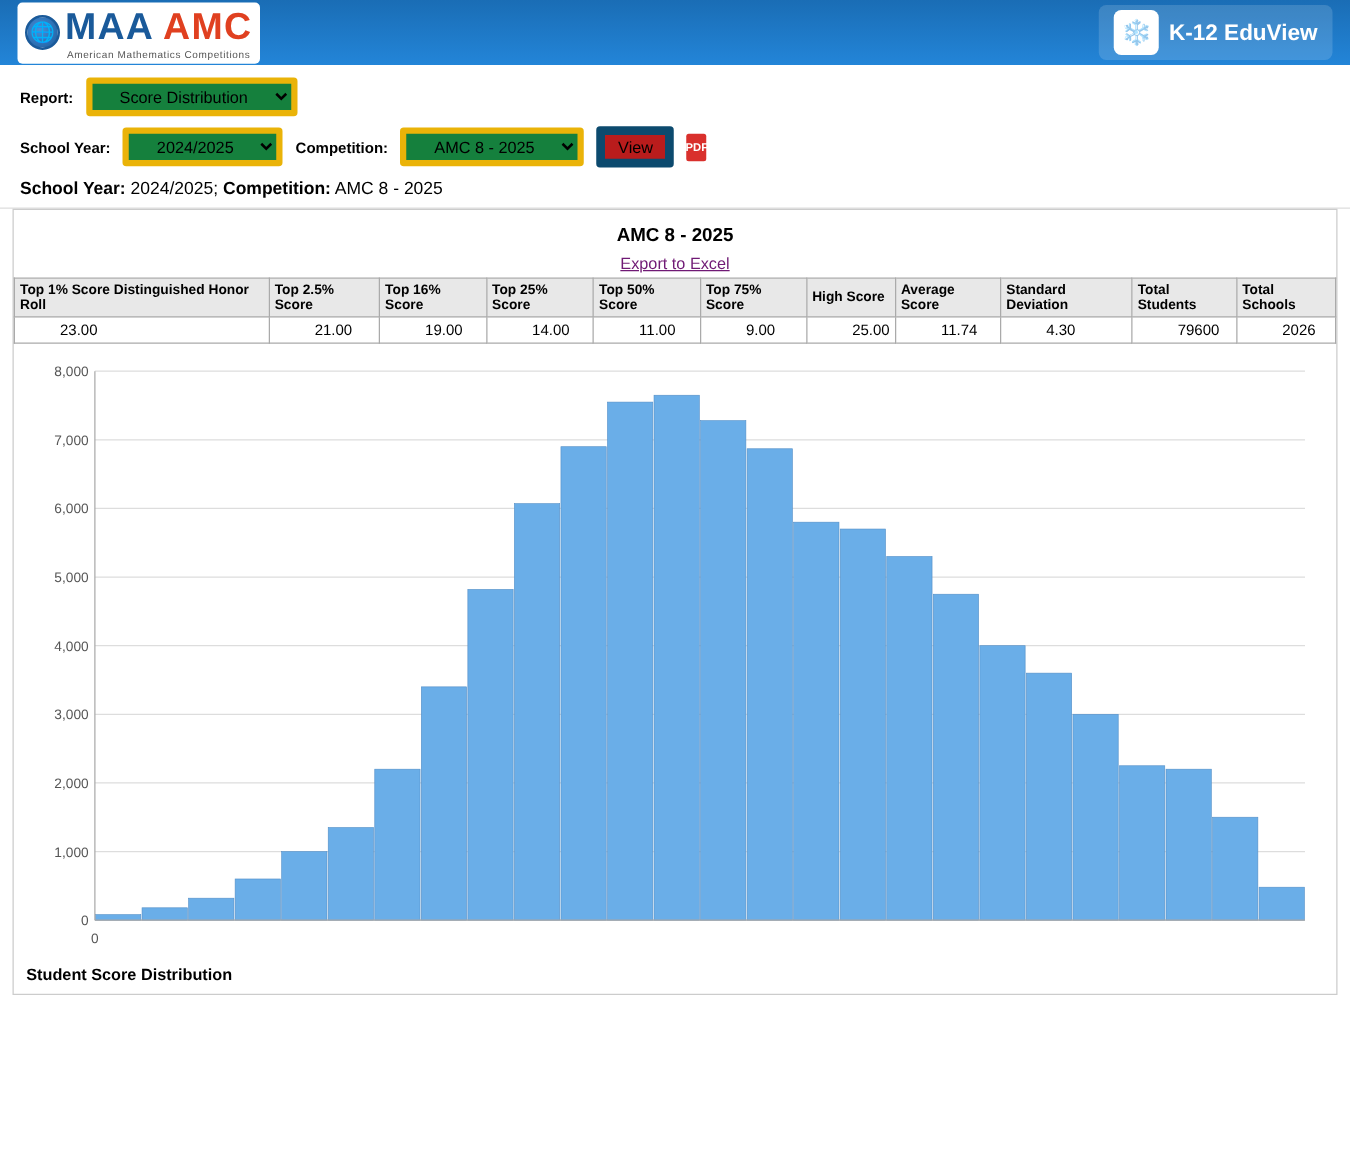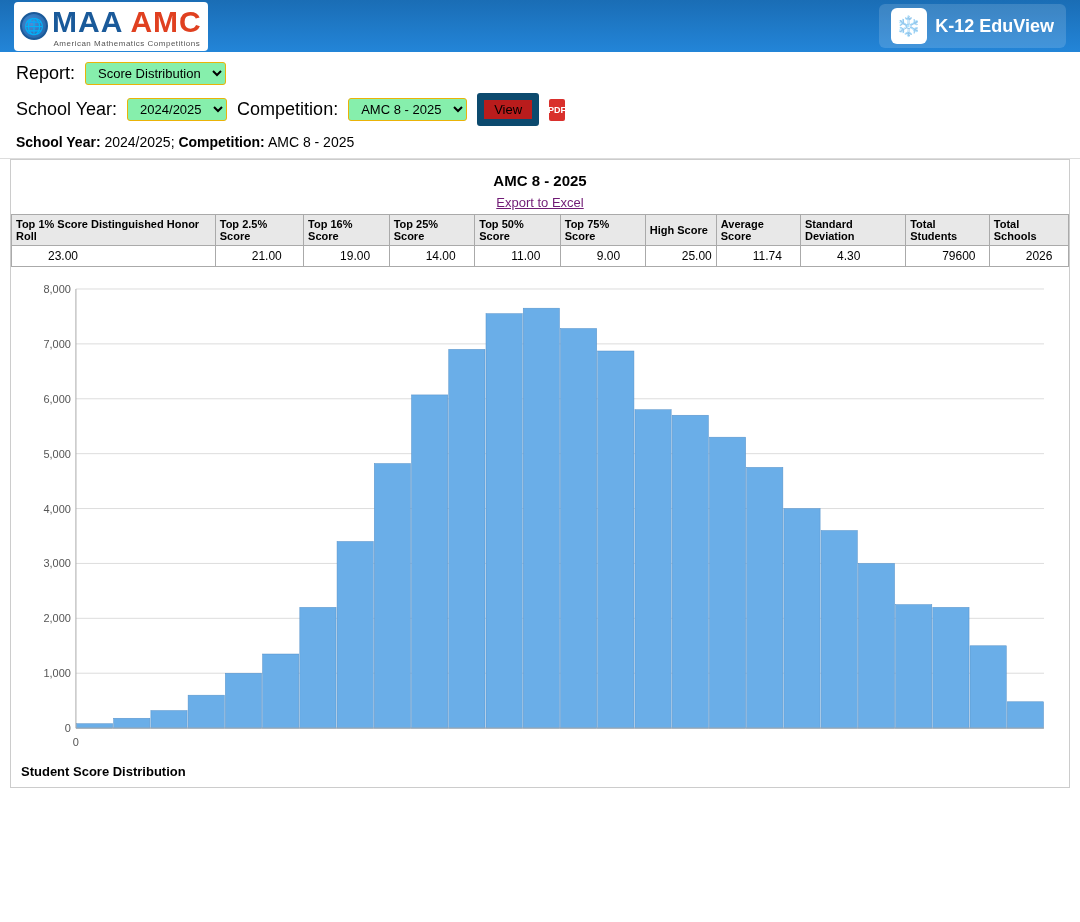--- a/index.html
+++ b/index.html
@@ -75,29 +75,29 @@
       padding: 10px 16px 8px;
       border-bottom: 1px solid #ddd;
     }
     .control-row {
       display: flex;
       align-items: center;
       gap: 10px;
       margin-bottom: 8px;
     }
     .control-label {
-      font-weight: normal;
-      font-size: 18px;
+      font-weight: bold;
+      font-size: 12px;
     }
     .control-select {
-      border: 1px solid #eab308;
+      border: 5px solid #eab308;
       border-radius: 3px;
-      padding: 2px 8px;
+      padding: 2px 18px;
       font-size: 13px;
-      background: #86efac;
+      background: #15803d;
       cursor: pointer;
     }
     .view-btn {
       border: 7px solid #0c4a6e;
       border-radius: 3px;
       padding: 2px 10px;
       background: #b91c1c;
       cursor: pointer;
       font-size: 13px;
     }

